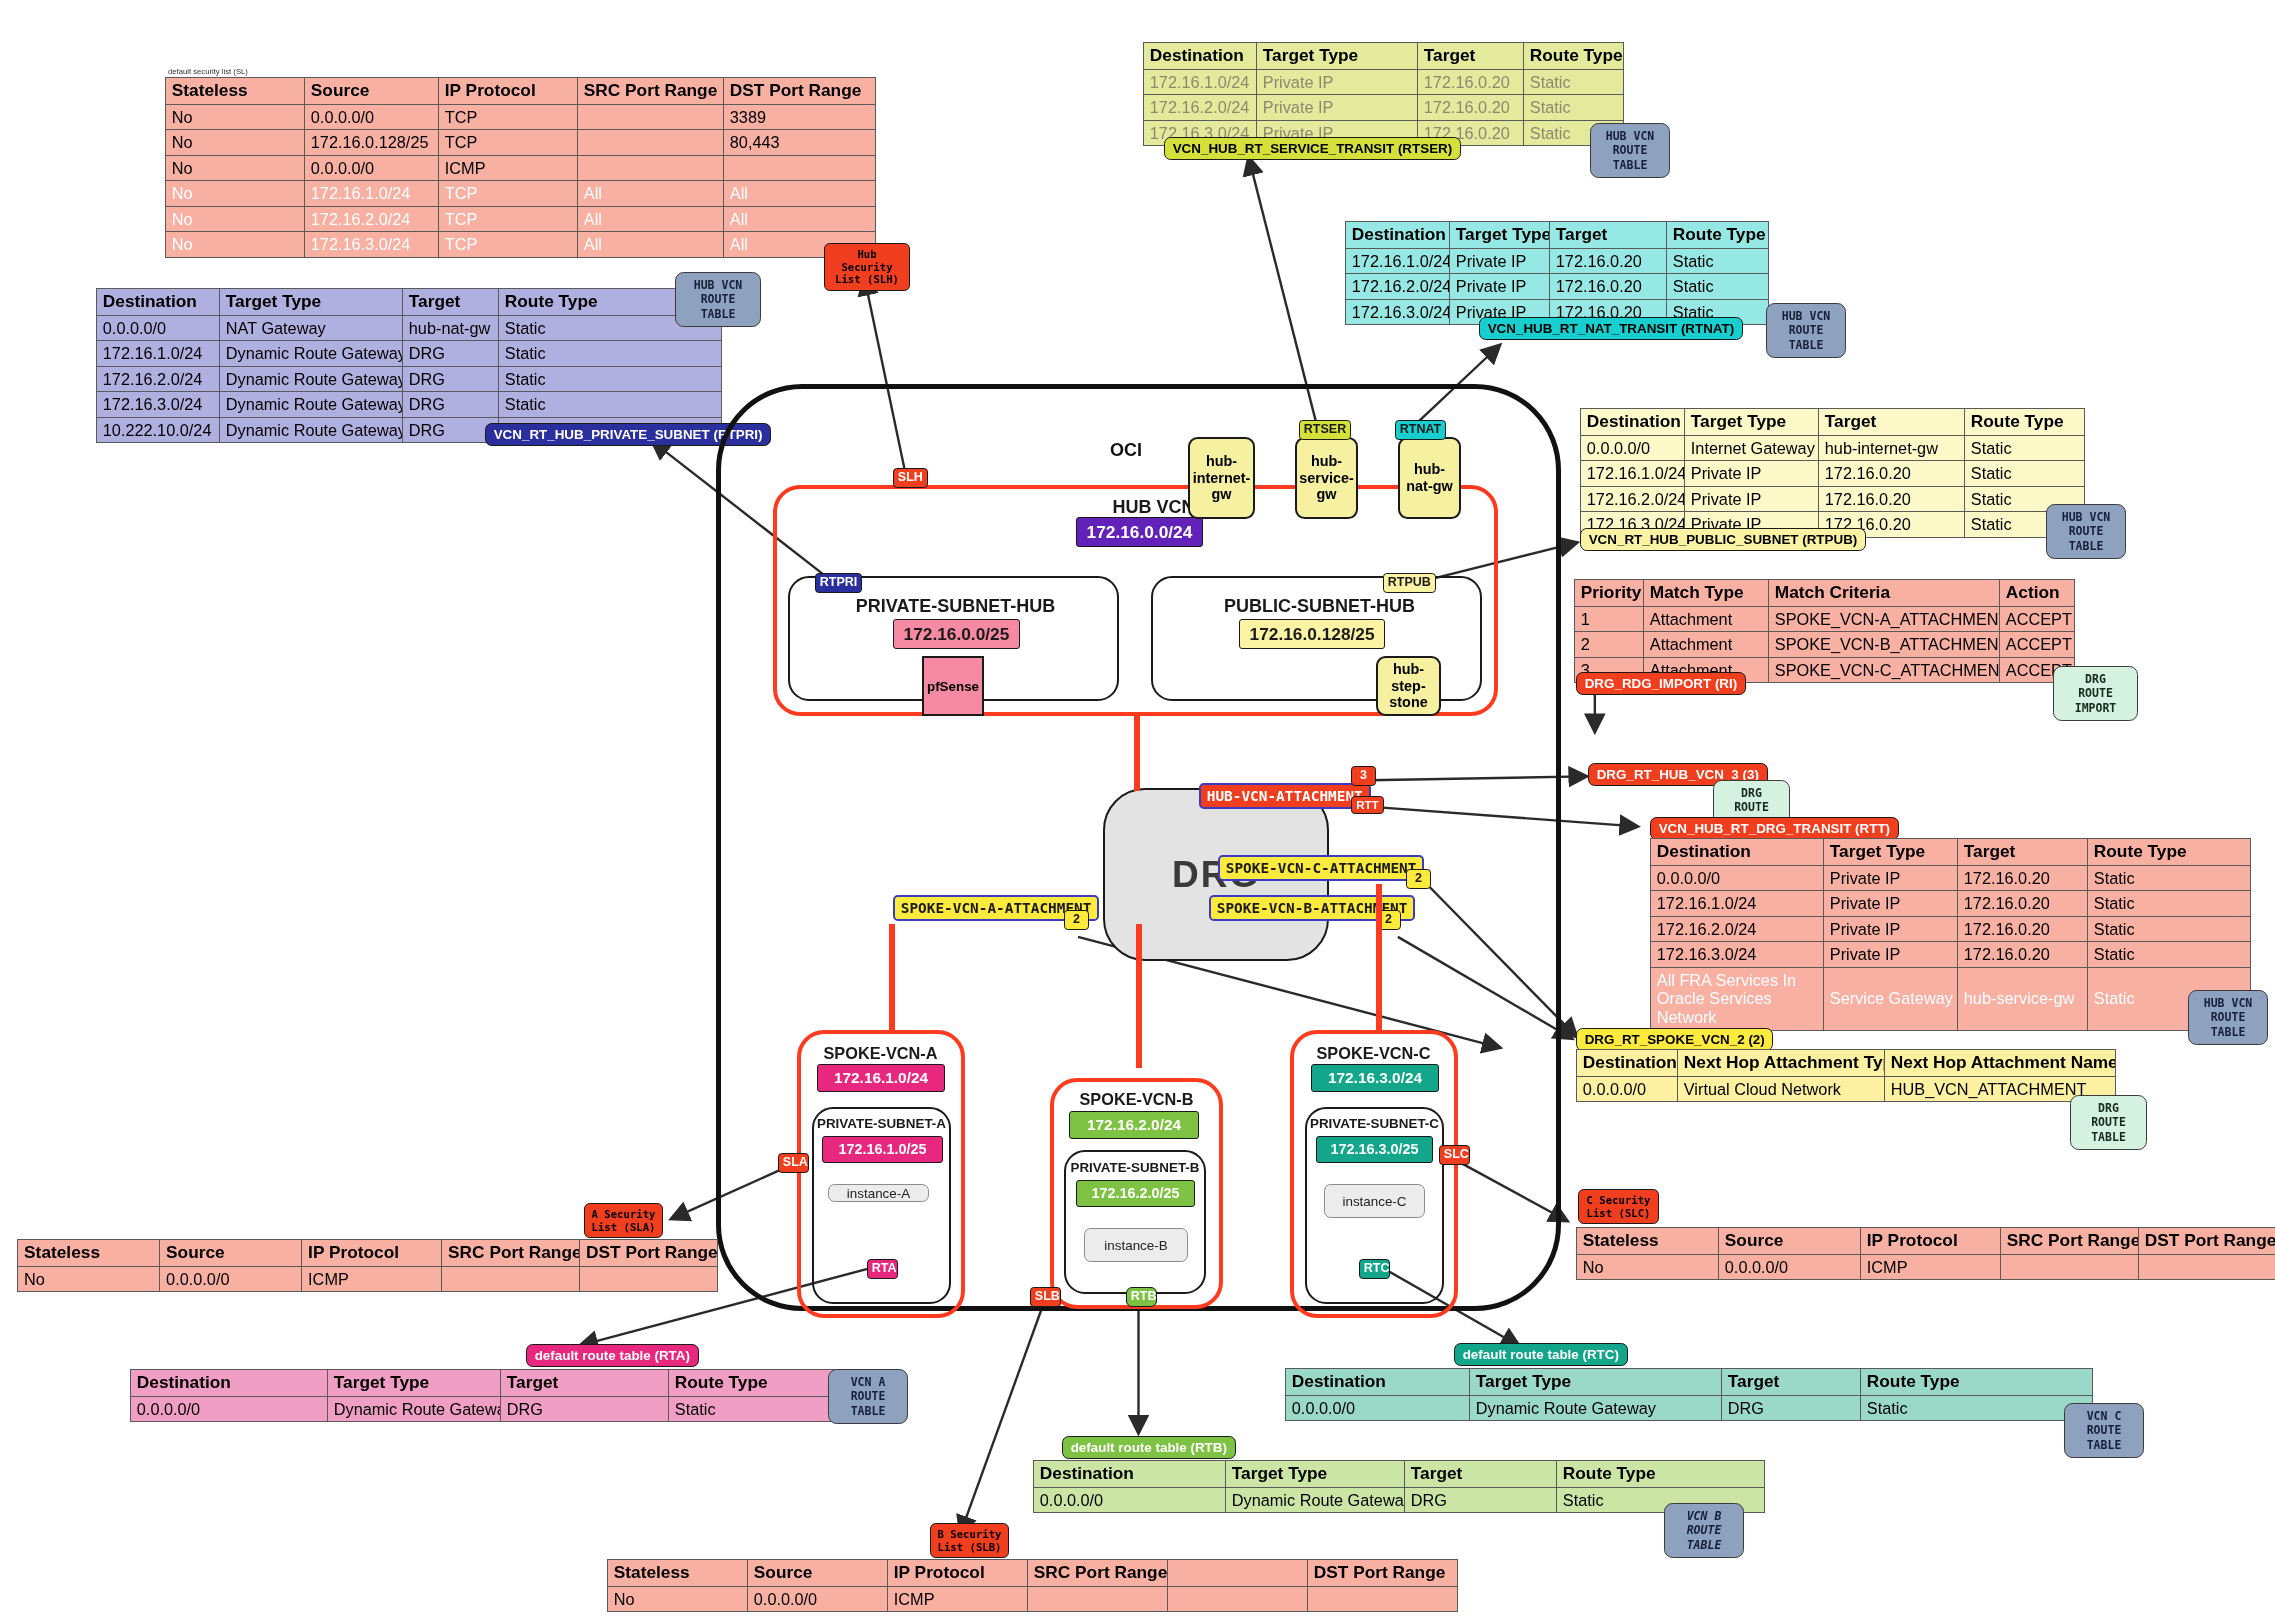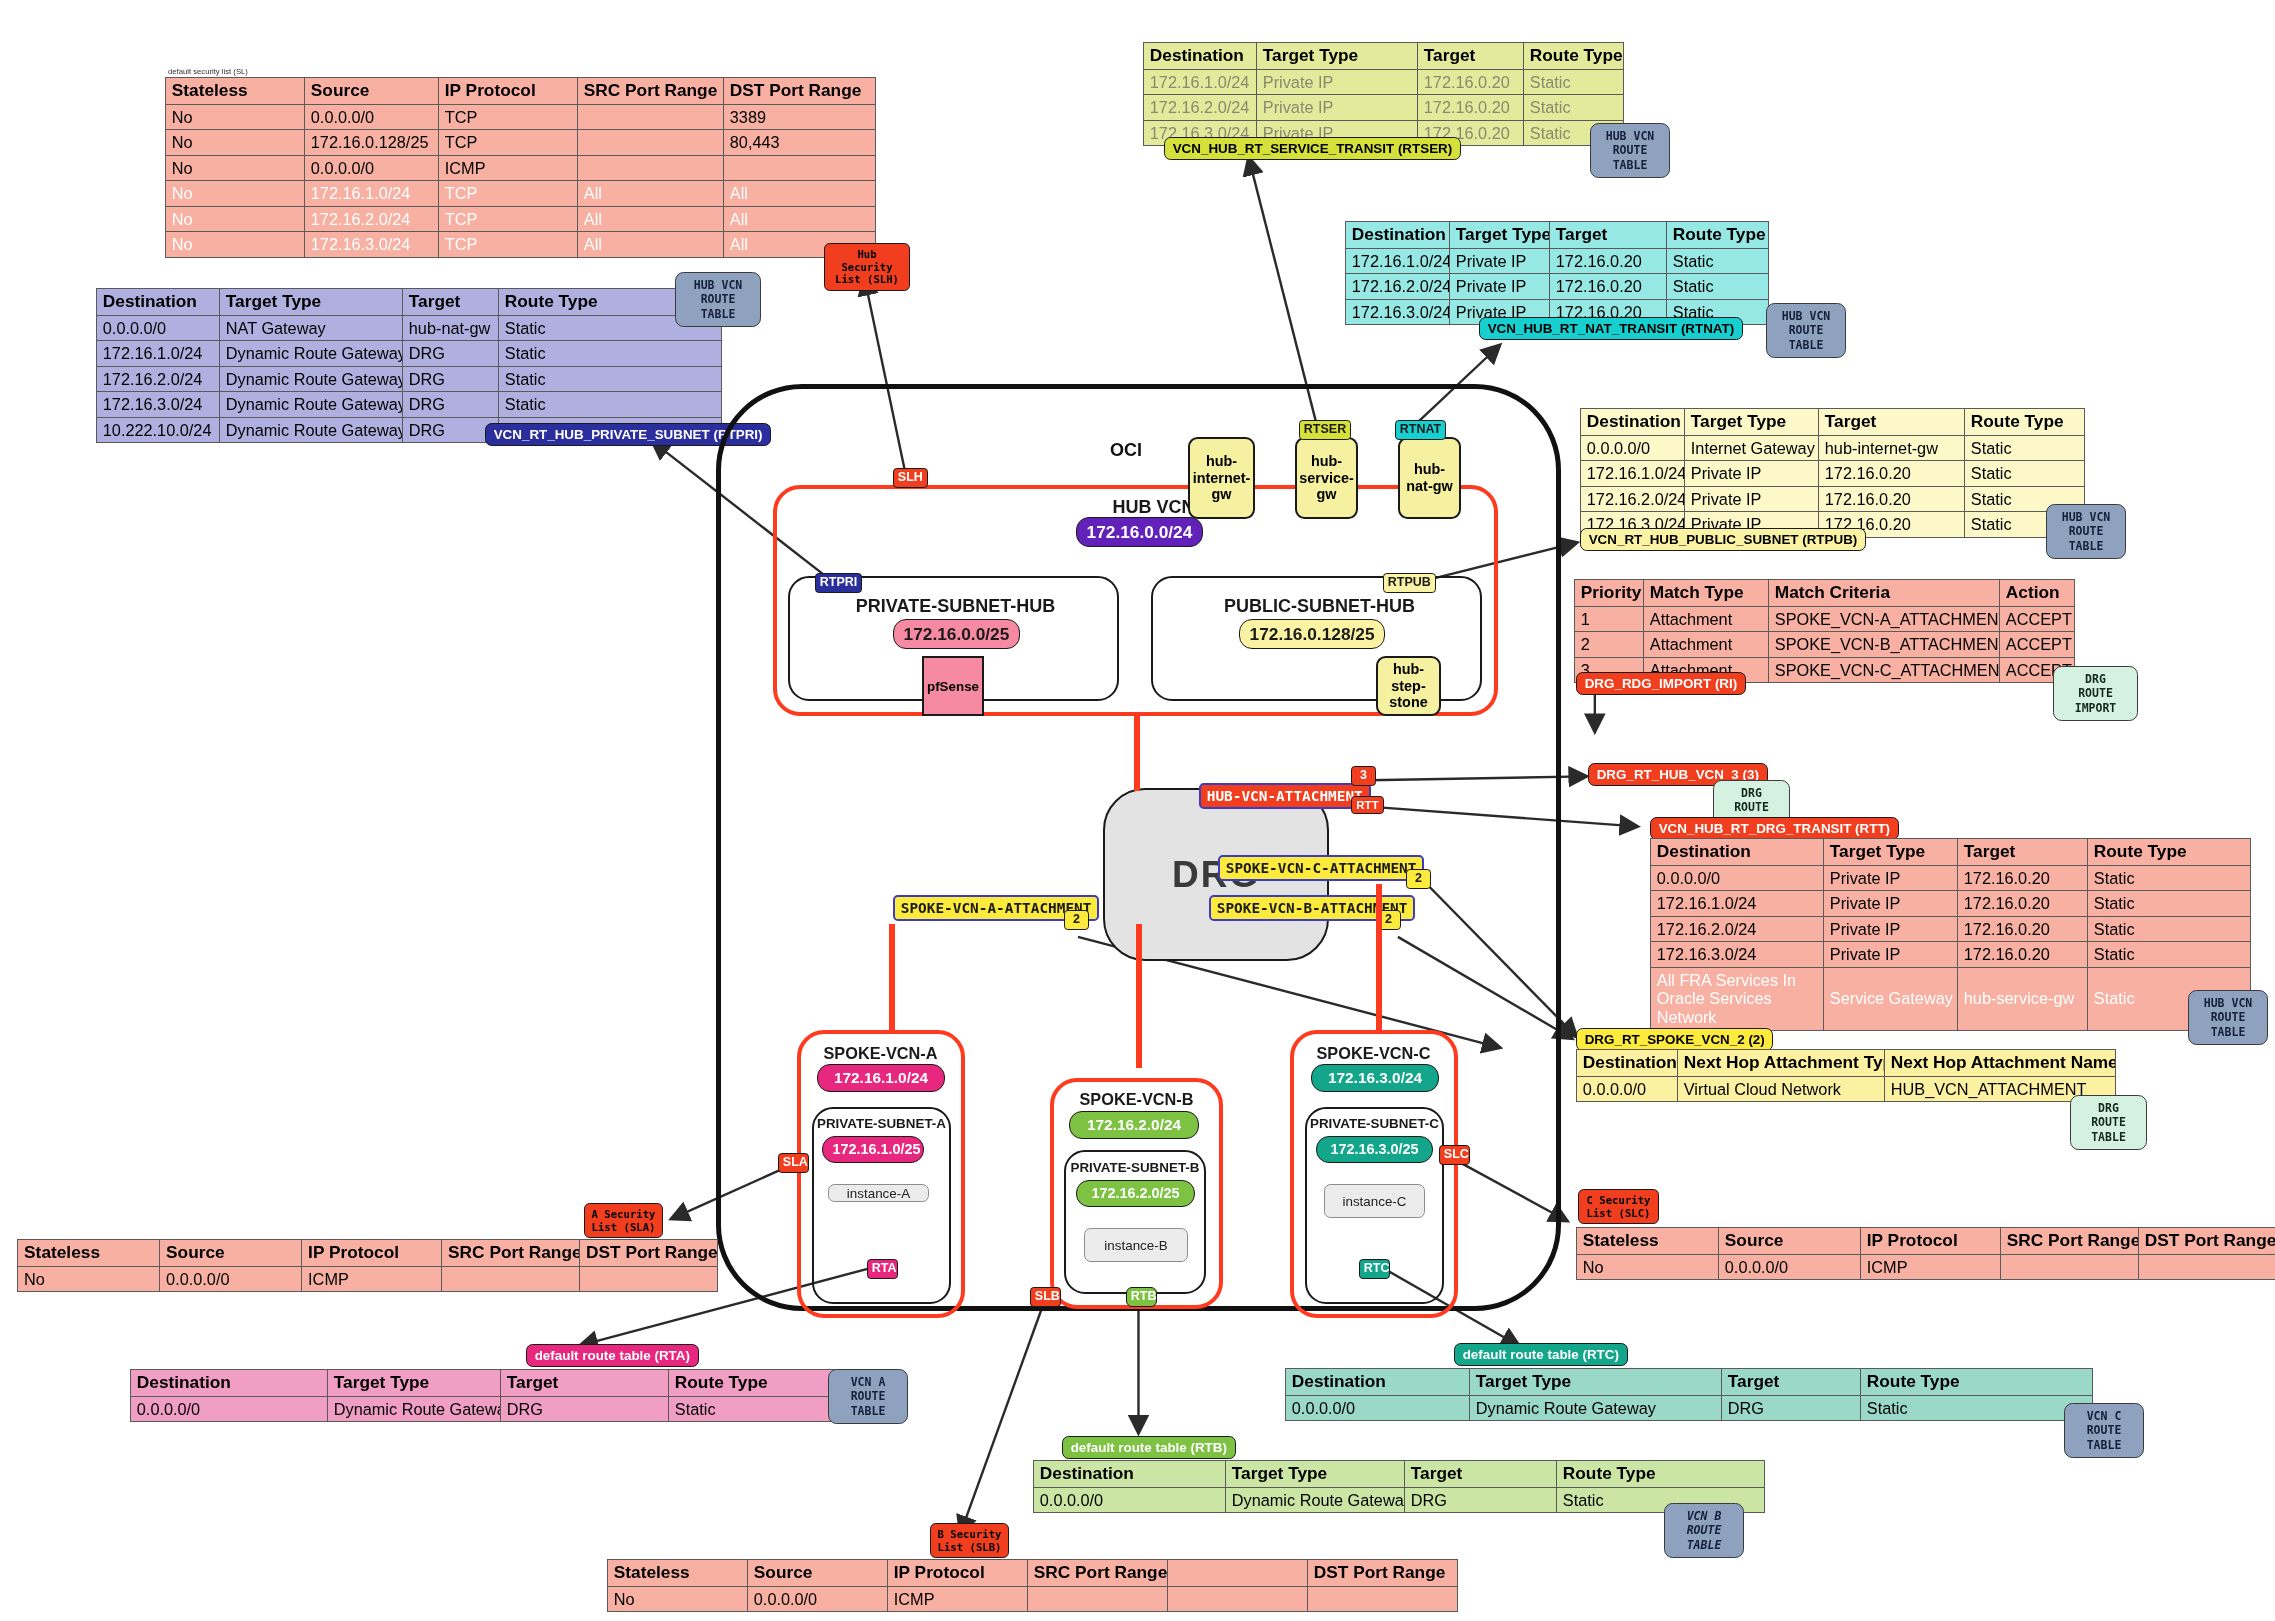--- a/index.html
+++ b/index.html
@@ -111,21 +111,21 @@
   .subnet-outline {
     border:2.9px solid #1a1a1a; border-radius:21px; background:transparent;
   }
   .drg-shape {
     background:#e3e3e3; border:2.9px solid #1a1a1a; border-radius:42px;
     display:flex; align-items:center; justify-content:center;
     font-size:37px; font-weight:bold; color:#3a3a3a; letter-spacing:1.9px;
   }
   .node-label { font-size:18px; font-weight:bold; color:#1a1a1a; text-align:center; }
   .cidr {
-    border:1.9px solid #1a1a1a; border-radius:13px;
+    border:1.9px solid #1a1a1a; border-radius:3px;
     font-size:17.3px; font-weight:bold; text-align:center;
     padding:3.8px 9.6px; line-height:1.2;
   }
   .cidr-purple { background:#6221b8; color:#ffffff; }
   .cidr-pinkhub{ background:#f58aa2; color:#1a1a1a; }
   .cidr-lyel   { background:#fbf3a4; color:#1a1a1a; }
   .cidr-pink   { background:#e8287f; color:#ffffff; }
   .cidr-green  { background:#7dc242; color:#ffffff; }
   .cidr-teal   { background:#13a68a; color:#ffffff; }
 
@@ -632,21 +632,21 @@
 
 <div class="abs" style="left:889px; top:924px; width:5.8px; height:106px; background:#ff3b1f;"></div>
 <div class="abs" style="left:1136px; top:924px; width:5.8px; height:144px; background:#ff3b1f;"></div>
 <div class="abs" style="left:1376px; top:884px; width:5.8px; height:146px; background:#ff3b1f;"></div>
 
 <div class="abs vcn-outline" style="left:797px; top:1030px; width:168px; height:288px;"></div>
 <div class="abs node-label" style="left:799px; top:1044px; width:163px; font-size:16.3px;">SPOKE-VCN-A</div>
 <div class="abs cidr cidr-pink" style="left:817px; top:1064px; width:128px; font-size:15.4px;">172.16.1.0/24</div>
 <div class="abs subnet-outline" style="left:812px; top:1107px; width:139px; height:197px;"></div>
 <div class="abs node-label" style="left:813px; top:1116px; width:137px; font-size:13.4px;">PRIVATE-SUBNET-A</div>
-<div class="abs cidr cidr-pink" style="left:822px; top:1136px; width:102px; font-size:14.4px;">172.16.1.0/25</div>
+<div class="abs cidr cidr-pink" style="left:822px; top:1136px; width:121px; font-size:14.4px;">172.16.1.0/25</div>
 <div class="abs instance" style="left:828px; top:1184px; width:101px; height:18px;">instance-A</div>
 <div class="abs tag tag-pink" style="left:867px; top:1259px; width:31px;">RTA</div>
 <div class="abs tag tag-red" style="left:778px; top:1153px; width:31px;">SLA</div>
 
 <div class="abs vcn-outline" style="left:1050px; top:1078px; width:173px; height:231px;"></div>
 <div class="abs node-label" style="left:1052px; top:1090px; width:169px; font-size:16.3px;">SPOKE-VCN-B</div>
 <div class="abs cidr cidr-green" style="left:1069px; top:1111px; width:130px; font-size:15.4px;">172.16.2.0/24</div>
 <div class="abs subnet-outline" style="left:1064px; top:1150px; width:142px; height:144px;"></div>
 <div class="abs node-label" style="left:1064px; top:1160px; width:142px; font-size:13.4px;">PRIVATE-SUBNET-B</div>
 <div class="abs cidr cidr-green" style="left:1076px; top:1180px; width:119px; font-size:14.4px;">172.16.2.0/25</div>

